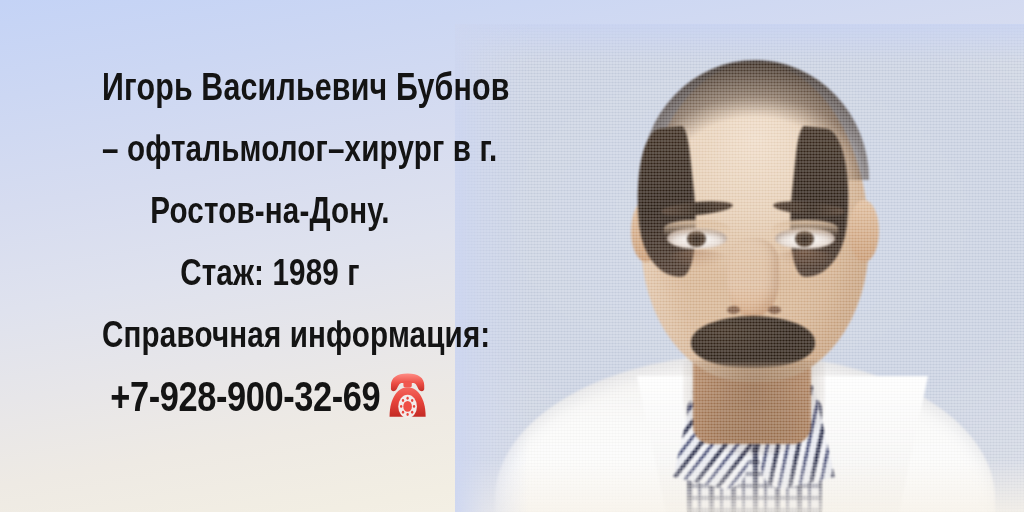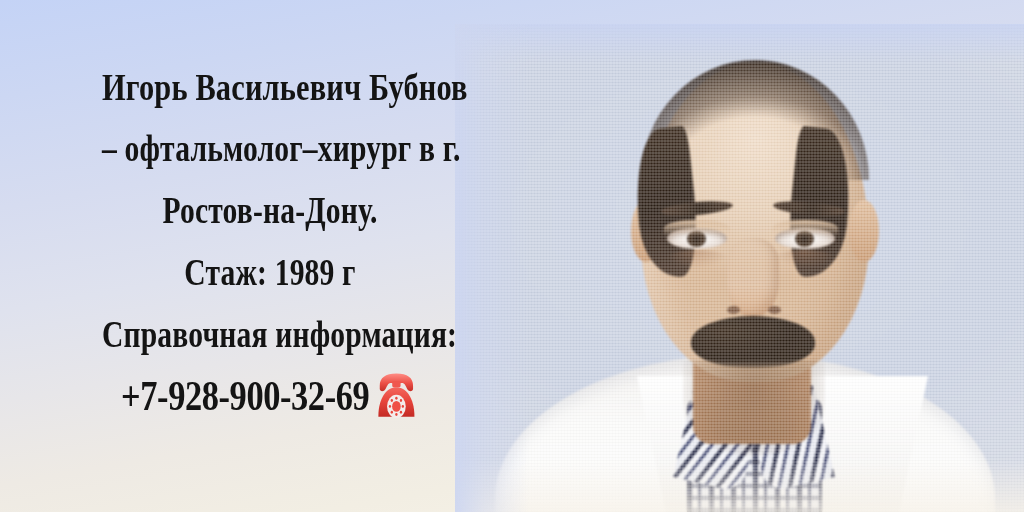--- a/index.html
+++ b/index.html
@@ -7,21 +7,21 @@
     margin: 0;
     padding: 0;
     background: #ffffff;
   }
 
   .canvas {
     position: relative;
     width: 1024px;
     height: 512px;
     overflow: hidden;
-    font-family: Liberation Serif, serif;
+    font-family: Liberation Sans, sans-serif;
     background: linear-gradient(170deg,
         #c4d3f6 0%,
         #ccd7f3 14%,
         #d6dcf0 30%,
         #dfe2ee 45%,
         #e7e6e9 58%,
         #eeeae4 70%,
         #f2eee3 82%,
         #f6f1e6 92%,
         #f7f2e8 100%);

